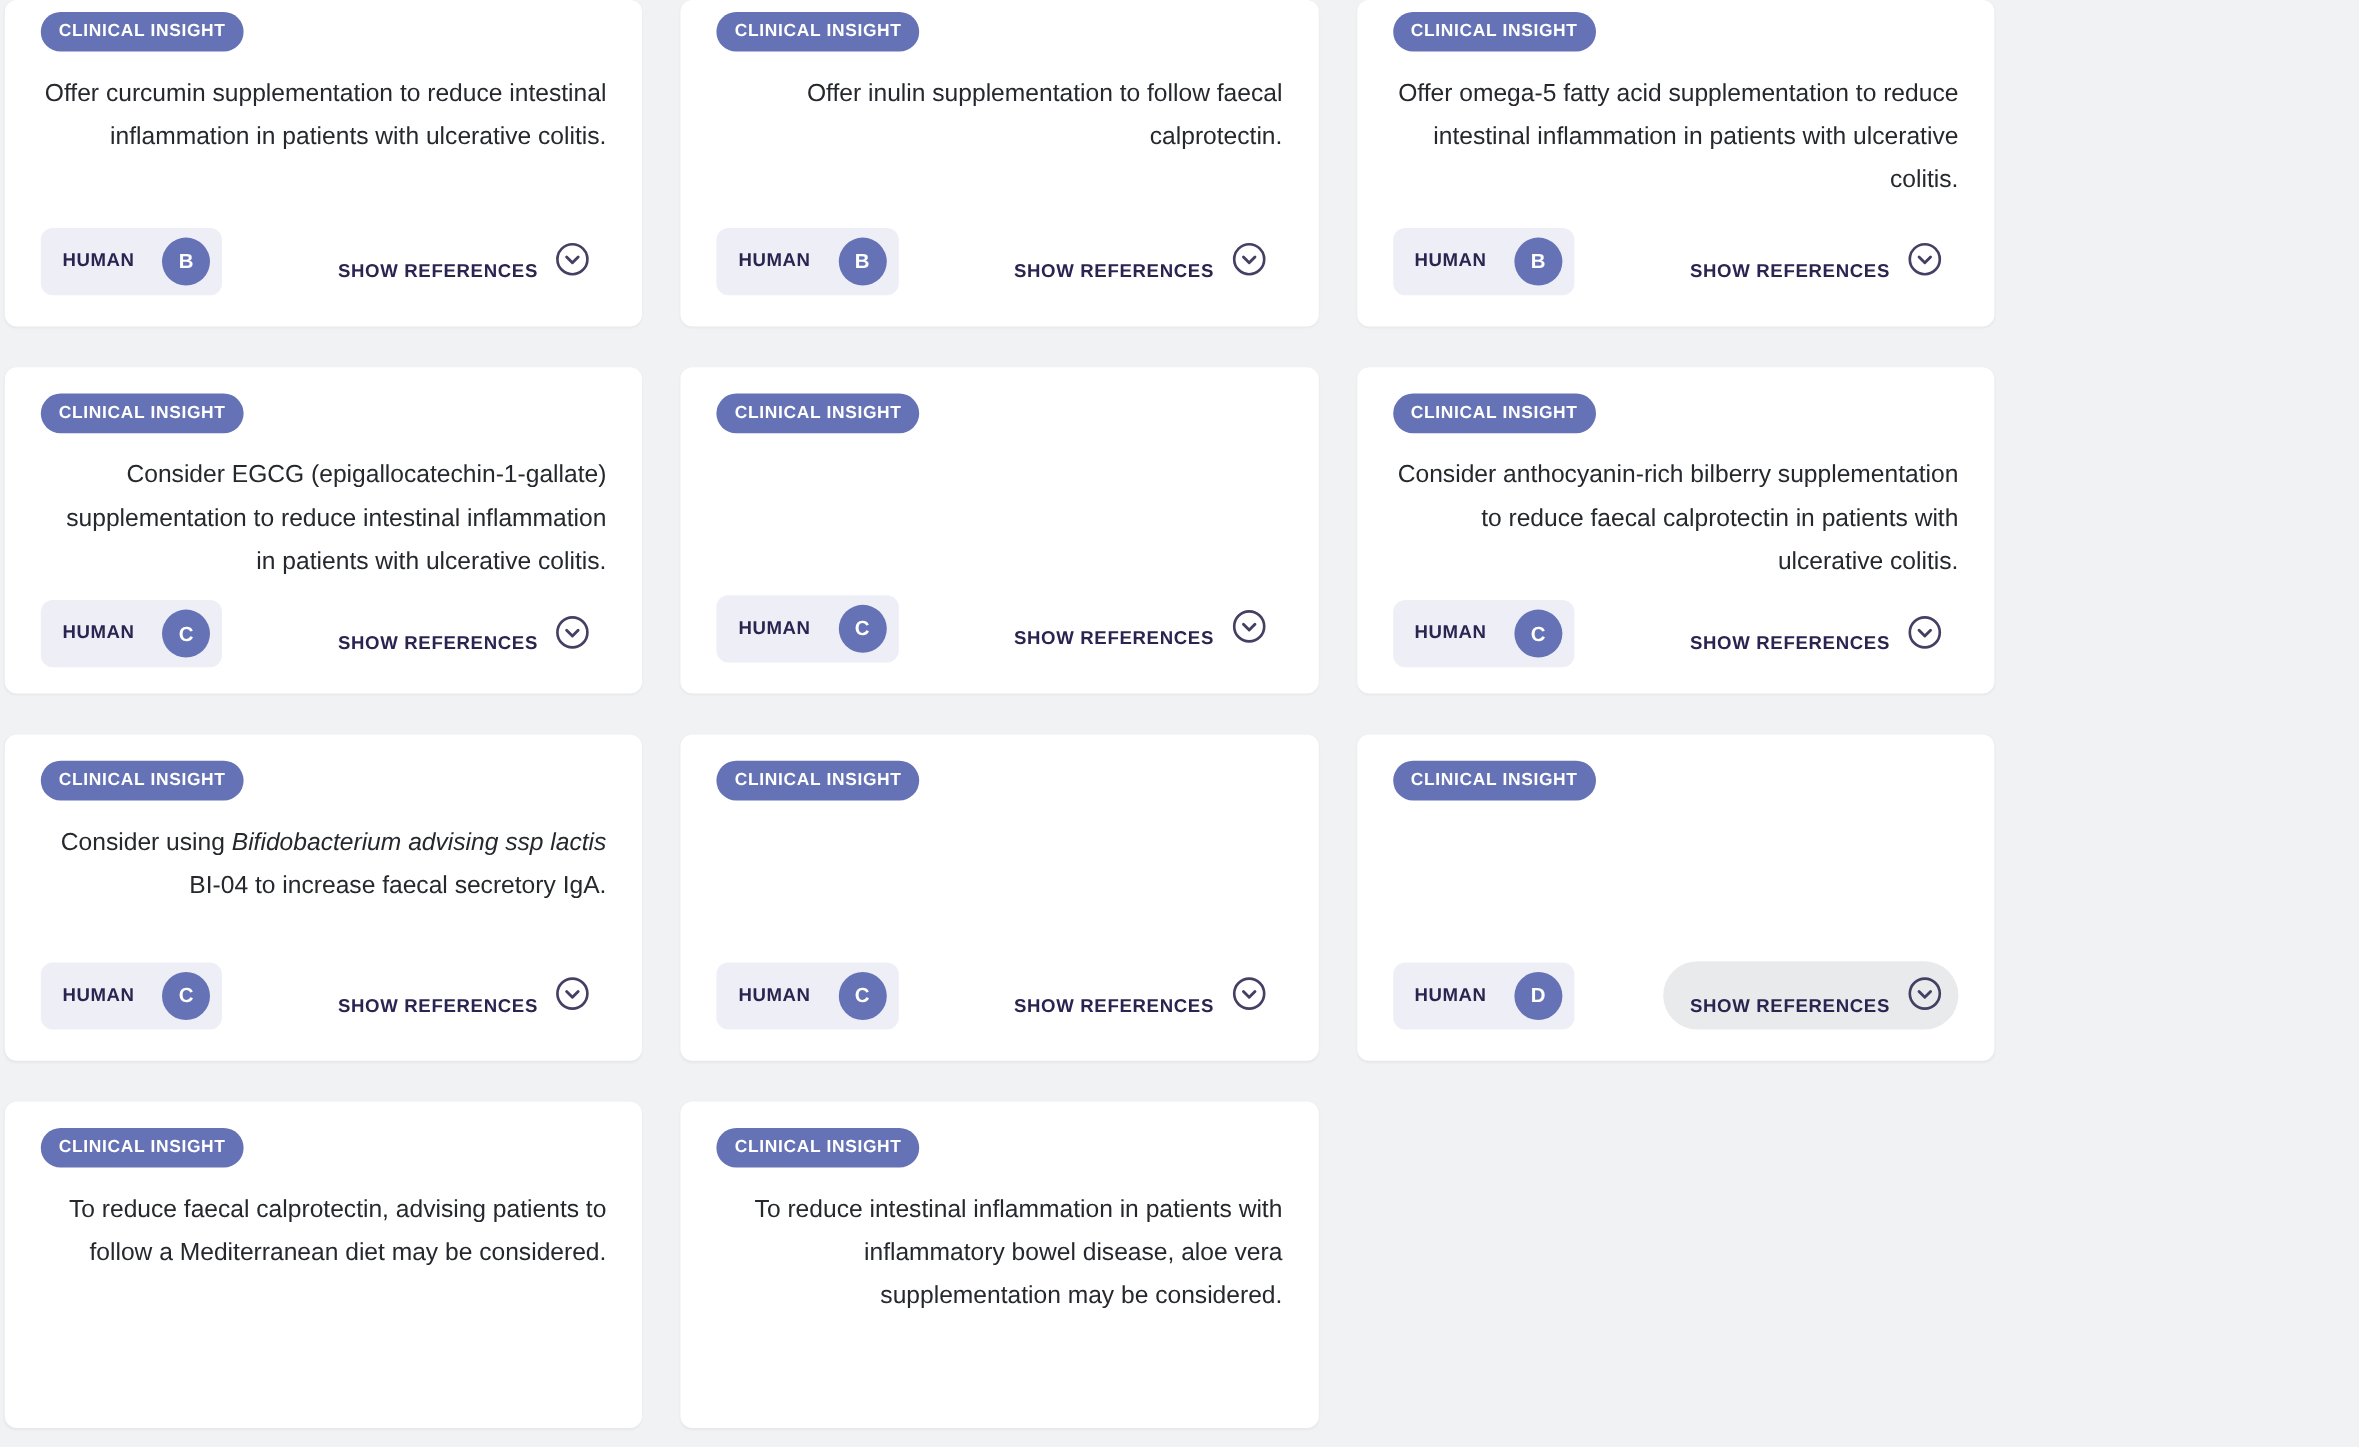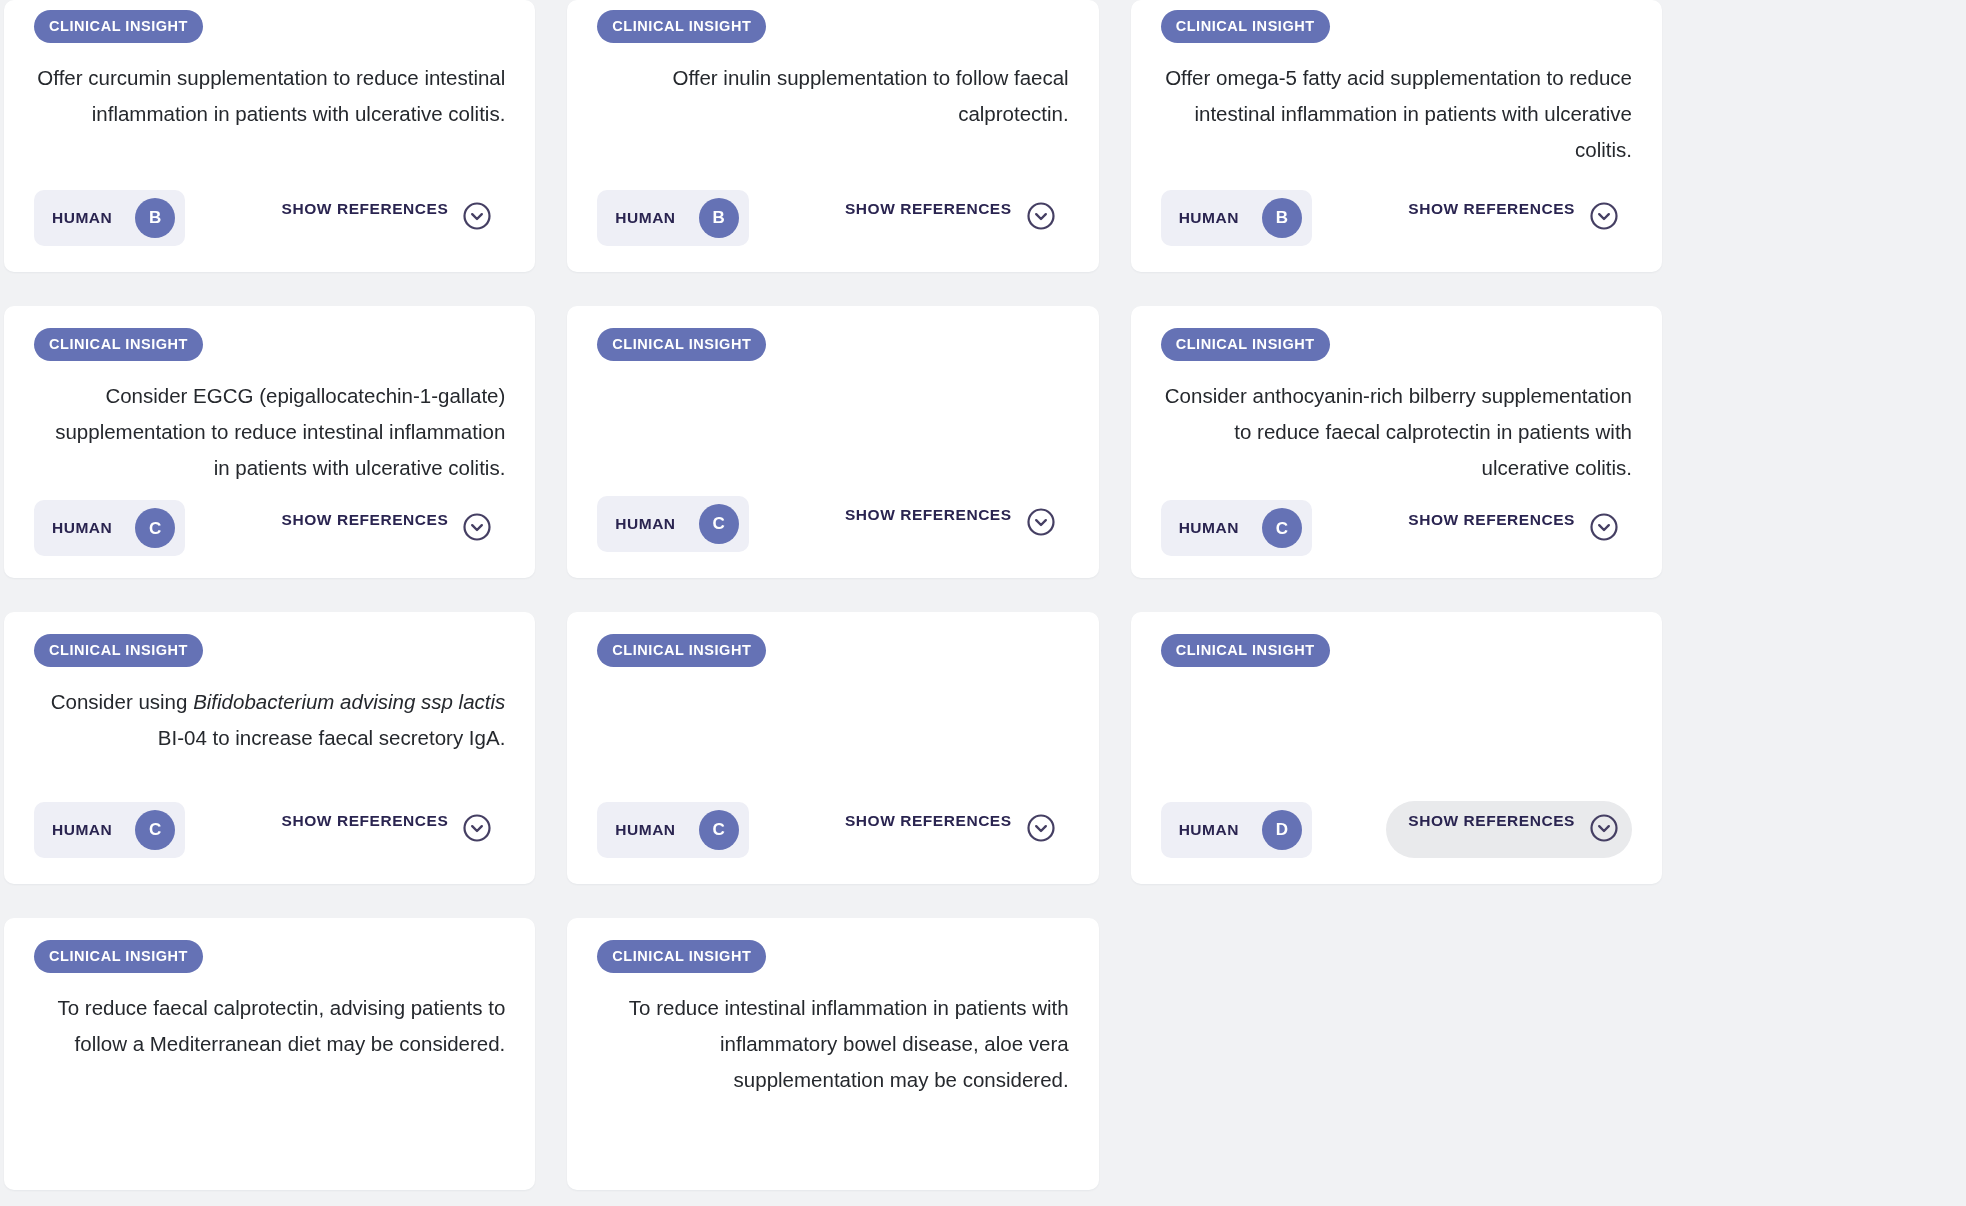--- a/index.html
+++ b/index.html
@@ -105,21 +105,21 @@
     font-size: 17px;
     font-weight: bold;
     display: flex;
     align-items: center;
     justify-content: center;
     line-height: 1;
   }
 
   .refs-btn {
     display: inline-flex;
-    align-items: flex-start;
+    align-items: flex-end;
     gap: 14px;
     background: transparent;
     border: none;
     border-radius: 999px;
     padding: 12px 13px 12px 22px;
     cursor: pointer;
     font-family: inherit;
   }
 
   .refs-btn.hovered { background: #e9eaec; }

